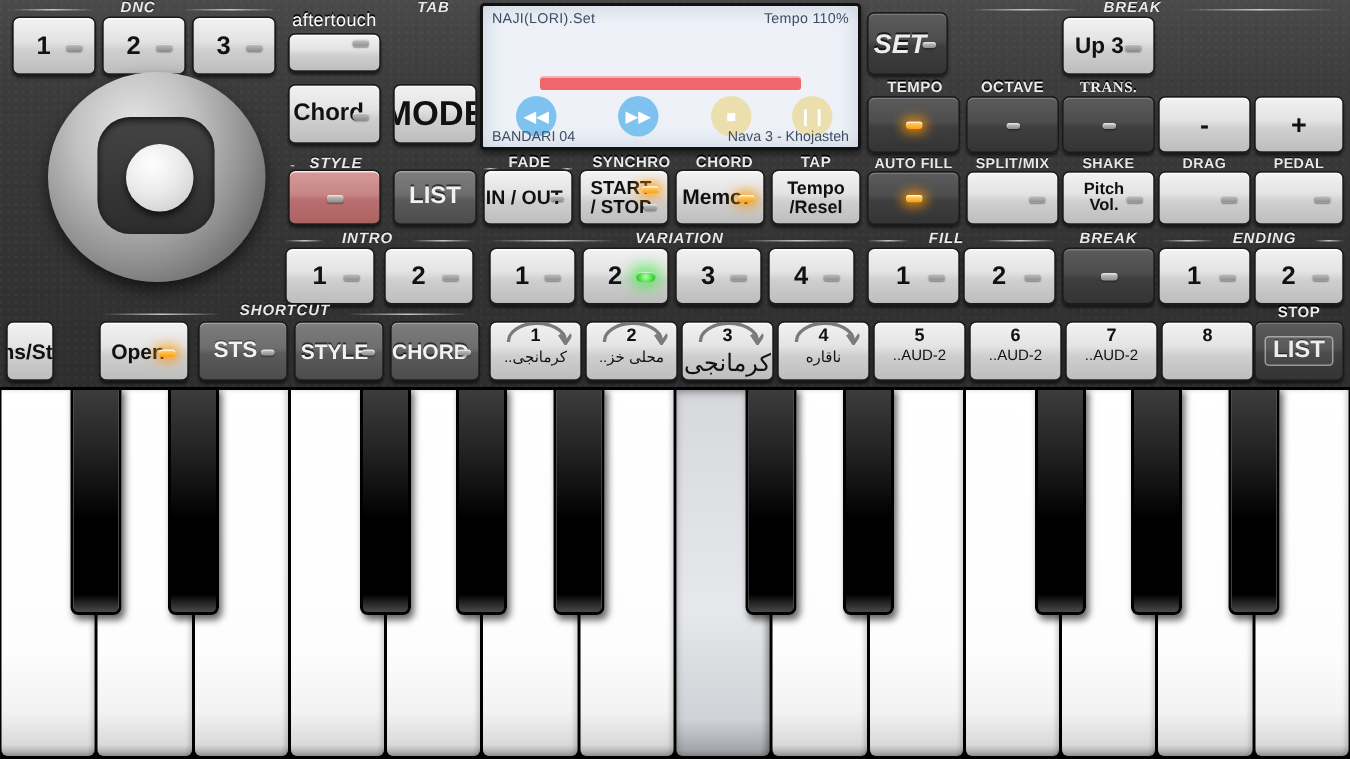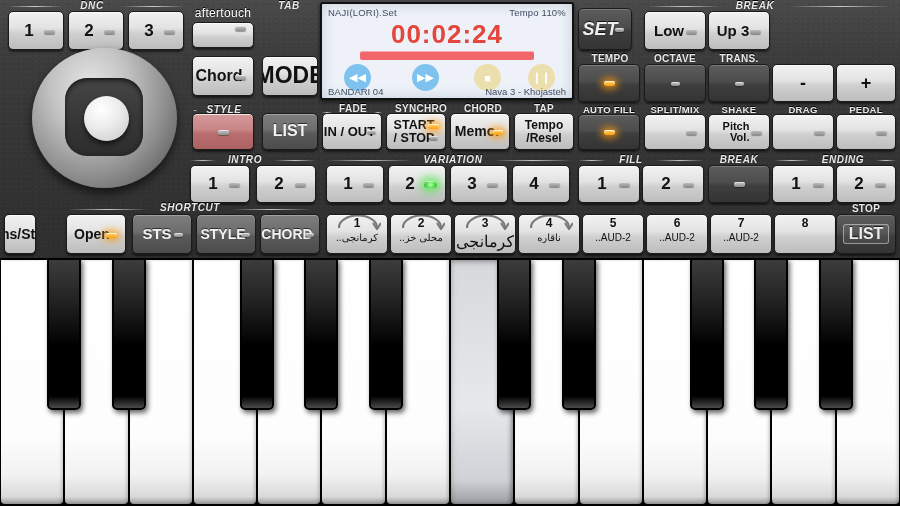--- a/index.html
+++ b/index.html
@@ -182,21 +182,20 @@
 
 <div id="app">
 
   <div class="panel"></div>
 
   <div id="lcd">
     <div class="l-top">
       <span>NAJI(LORI).Set</span>
       <span>Tempo 110%</span>
     </div>
-    <div class="l-time">00:02:24</div>
     <div class="l-bar"></div>
     <div class="l-transport">
       <div class="tbtn blue" style="left:22px">◀◀</div>
       <div class="tbtn blue" style="left:90px">▶▶</div>
       <div class="tbtn tan" style="left:152px">■</div>
       <div class="tbtn tan" style="left:206px">❙❙</div>
     </div>
     <div class="l-bot">
       <span>BANDARI 04</span>
       <span>Nava 3 - Khojasteh</span>
@@ -316,40 +315,36 @@
 
   <div class="btn vdark" style="left:578px; top:8px; width:54px; height:42px;">
     <span class="lbl" style="font-size:18px; font-style:italic; margin-right:10px;">SET</span>
     <span class="led dash sm" style="right:7px; top:19px;"></span>
   </div>
 
   <div class="cap" style="left:722px; top:0px; width:66px;">BREAK</div>
   <div class="rail" style="left:648px; top:6px; width:72px;"></div>
   <div class="rail" style="left:790px; top:6px; width:100px;"></div>
 
-  <div class="btn light" style="left:644px; top:11px; width:62px; height:39px;">
-    <span class="lbl" style="font-size:15px; margin-right:12px;">Low</span>
-    <span class="led dash" style="right:8px; top:17px;"></span>
-  </div>
   <div class="btn light" style="left:708px; top:11px; width:62px; height:39px;">
     <span class="lbl" style="font-size:15px; margin-right:12px;">Up 3</span>
     <span class="led dash" style="right:8px; top:17px;"></span>
   </div>
 
   <div class="cap plain" style="left:580px; top:53px; width:60px;">TEMPO</div>
   <div class="btn vdark" style="left:578px; top:64px; width:62px; height:38px;">
     <span class="led amber" style="left:50%; margin-left:-5px; top:16px;"></span>
   </div>
 
   <div class="cap plain" style="left:644px; top:53px; width:62px;">OCTAVE</div>
   <div class="btn vdark" style="left:644px; top:64px; width:62px; height:38px;">
     <span class="led dash sm" style="left:50%; margin-left:-4px; top:17px;"></span>
   </div>
 
-  <div class="cap plain" style="left:708px; top:53px; width:62px;">TRANS.</div>
+  <div class="cap plain" style="left:708px; top:53px; width:62px;font-family:Liberation Serif, serif;">TRANS.</div>
   <div class="btn vdark" style="left:708px; top:64px; width:62px; height:38px;">
     <span class="led dash sm" style="left:50%; margin-left:-4px; top:17px;"></span>
   </div>
 
   <div class="btn light" style="left:772px; top:64px; width:62px; height:38px;">
     <span class="lbl" style="font-size:18px;">-</span>
   </div>
   <div class="btn light" style="left:836px; top:64px; width:60px; height:38px;">
     <span class="lbl" style="font-size:18px;">+</span>
   </div>
@@ -359,21 +354,21 @@
     <span class="led amber" style="left:50%; margin-left:-5px; top:15px;"></span>
   </div>
 
   <div class="cap plain" style="left:644px; top:104px; width:62px; font-size:9.5px;">SPLIT/MIX</div>
   <div class="btn light" style="left:644px; top:114px; width:62px; height:36px;">
     <span class="led dash" style="right:8px; top:15px;"></span>
   </div>
 
   <div class="cap plain" style="left:708px; top:104px; width:62px; font-size:9.5px;">SHAKE</div>
   <div class="btn light" style="left:708px; top:114px; width:62px; height:36px;">
-    <span class="lbl" style="font-size:11px; margin-right:6px; text-align:right;">
+    <span class="lbl" style="font-size:11px; margin-right:6px; text-align:center;">
       <span>Pitch</span><br>
       <span>Vol.</span>
     </span>
     <span class="led dash" style="right:7px; top:15px;"></span>
   </div>
 
   <div class="cap plain" style="left:772px; top:104px; width:62px; font-size:9.5px;">DRAG</div>
   <div class="btn light" style="left:772px; top:114px; width:62px; height:36px;">
     <span class="led dash" style="right:8px; top:15px;"></span>
   </div>

